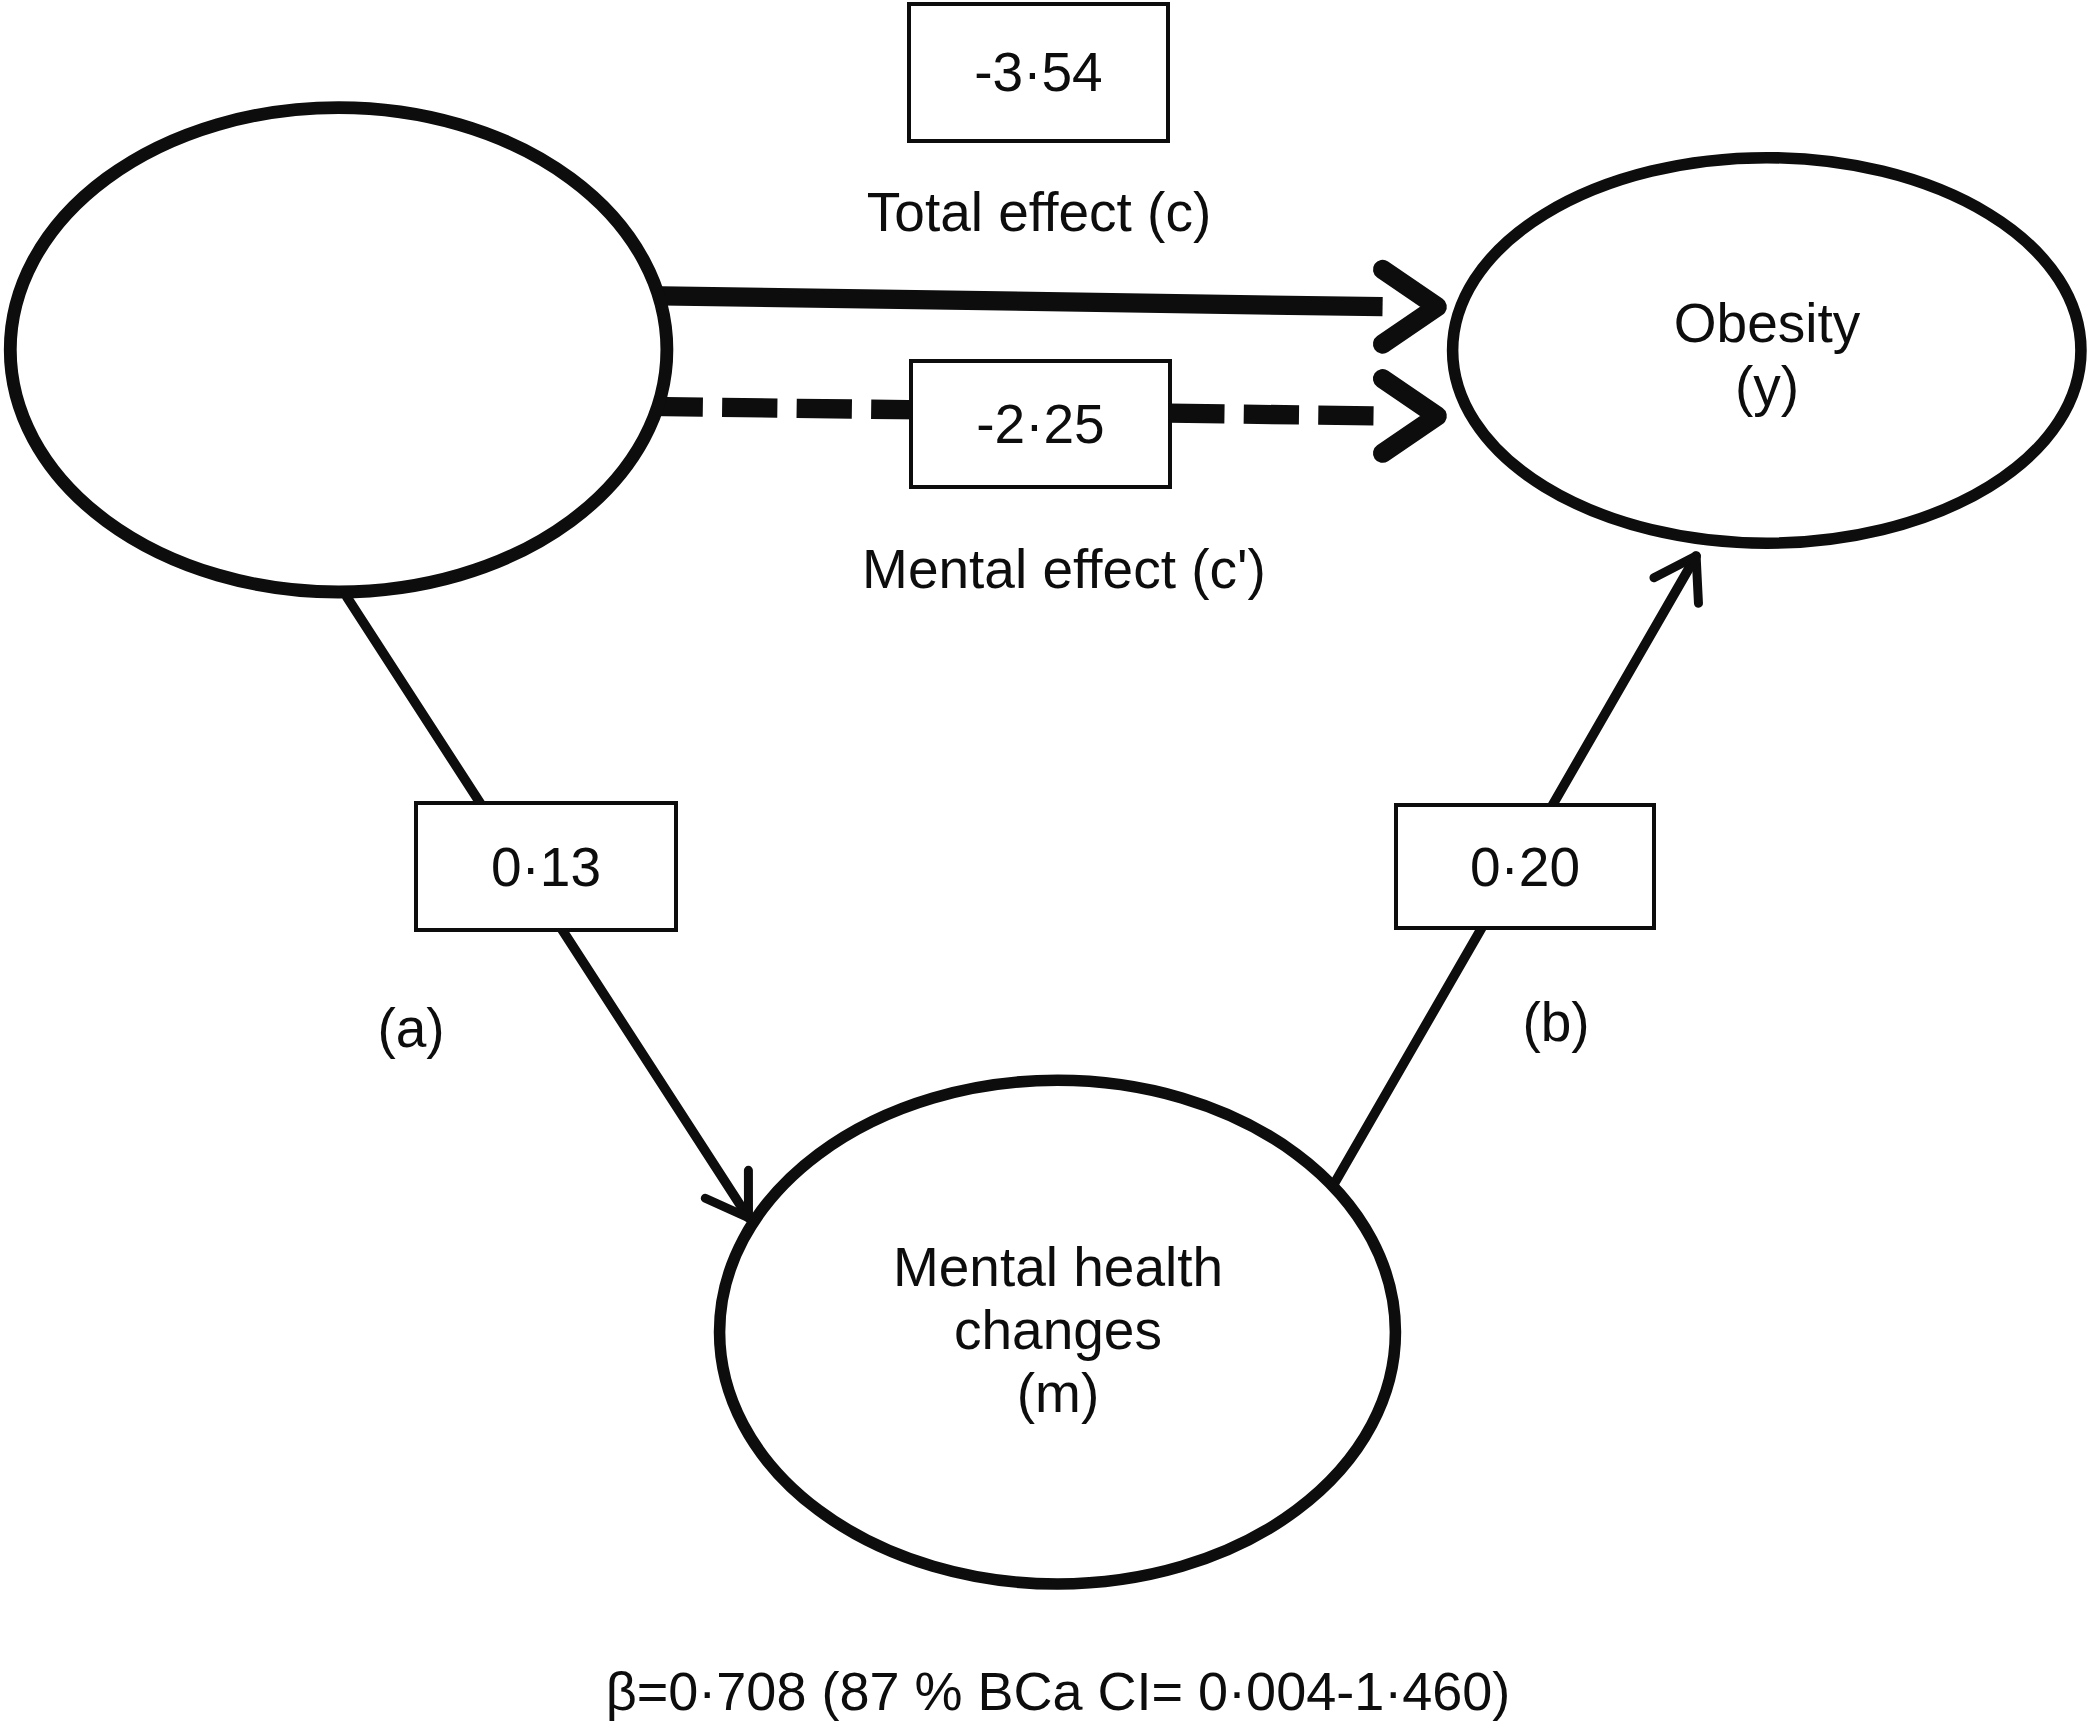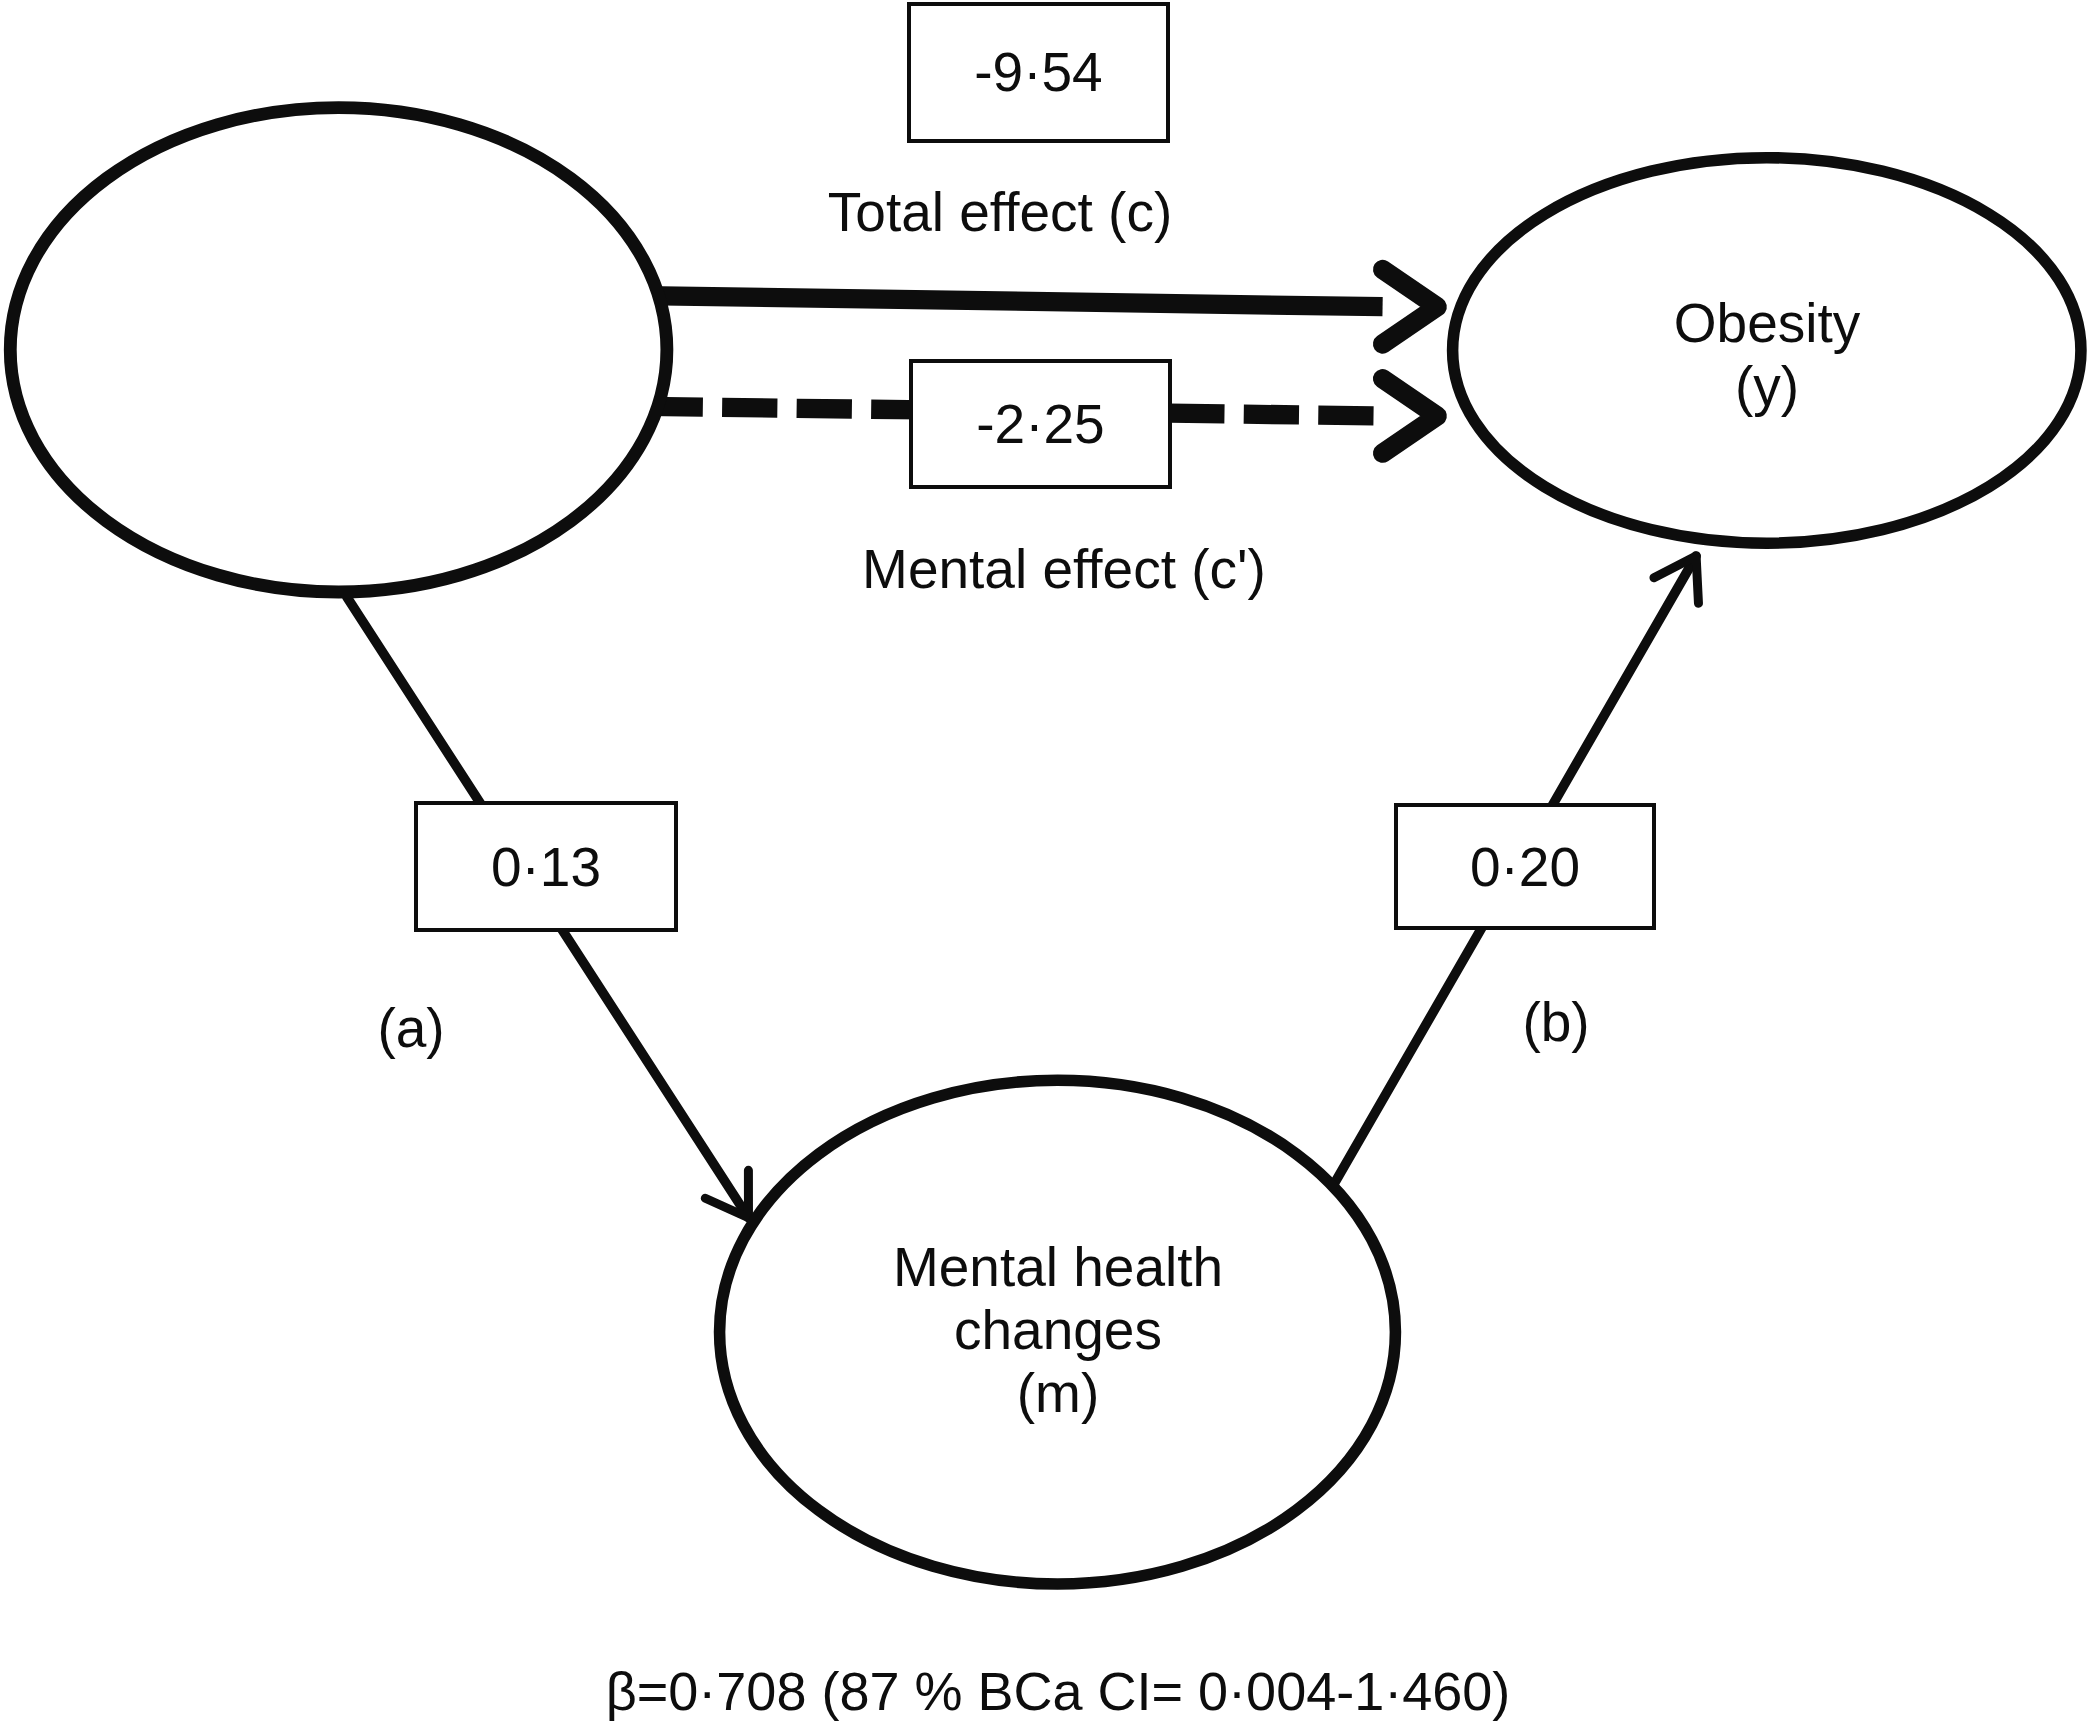--- a/index.html
+++ b/index.html
@@ -76,42 +76,42 @@
     <line class="wire" x1="540" y1="929" x2="1165" y2="1895" stroke-width="15" stroke-linecap="round" marker-end="url(#vhead)"></line>
 
     <line class="wire" x1="2075" y1="1845" x2="2640" y2="865" stroke-width="15" stroke-linecap="round" marker-end="url(#vhead)"></line>
 
     <ellipse class="node-shape" cx="527" cy="544" rx="511" ry="377" stroke-width="20"></ellipse>
     <ellipse class="node-shape" cx="2750" cy="545" rx="489" ry="300" stroke-width="18"></ellipse>
     <ellipse class="node-shape" cx="1646" cy="2073" rx="526" ry="392" stroke-width="18"></ellipse>
   </svg>
 
   <div class="valbox" style="left:907px; top:1.9px; width:263px; height:141px;">
-    <span>-9·54</span>
+    <span>-3·54</span>
   </div>
 
   <div class="valbox" style="left:909px; top:359px; width:263px; height:130px;">
     <span>-2·25</span>
   </div>
 
   <div class="valbox" style="left:414px; top:801px; width:264px; height:131px;">
     <span>0·13</span>
   </div>
 
   <div class="valbox" style="left:1394px; top:803px; width:262px; height:127px;">
     <span>0·20</span>
   </div>
 
   <div class="lbl" style="left:1767px; top:355px;">Obesity
 (y)</div>
   <div class="lbl" style="left:1058px; top:1330px;">Mental health
 changes
 (m)</div>
 
-  <div class="lbl" style="left:1000px; top:212px;">Total effect (c)</div>
+  <div class="lbl" style="left:1039px; top:212px;">Total effect (c)</div>
   <div class="lbl" style="left:1064px; top:569px;">Mental effect (c')</div>
   <div class="lbl" style="left:411px; top:1028px;">(a)</div>
   <div class="lbl" style="left:1556px; top:1022px;">(b)</div>
 
   <div class="lbl footer-lbl" style="left:1058px; top:1691px;">β=0·708 (87 % BCa CI= 0·004-1·460)</div>
 
 </div>
 
 
 </body></html>

